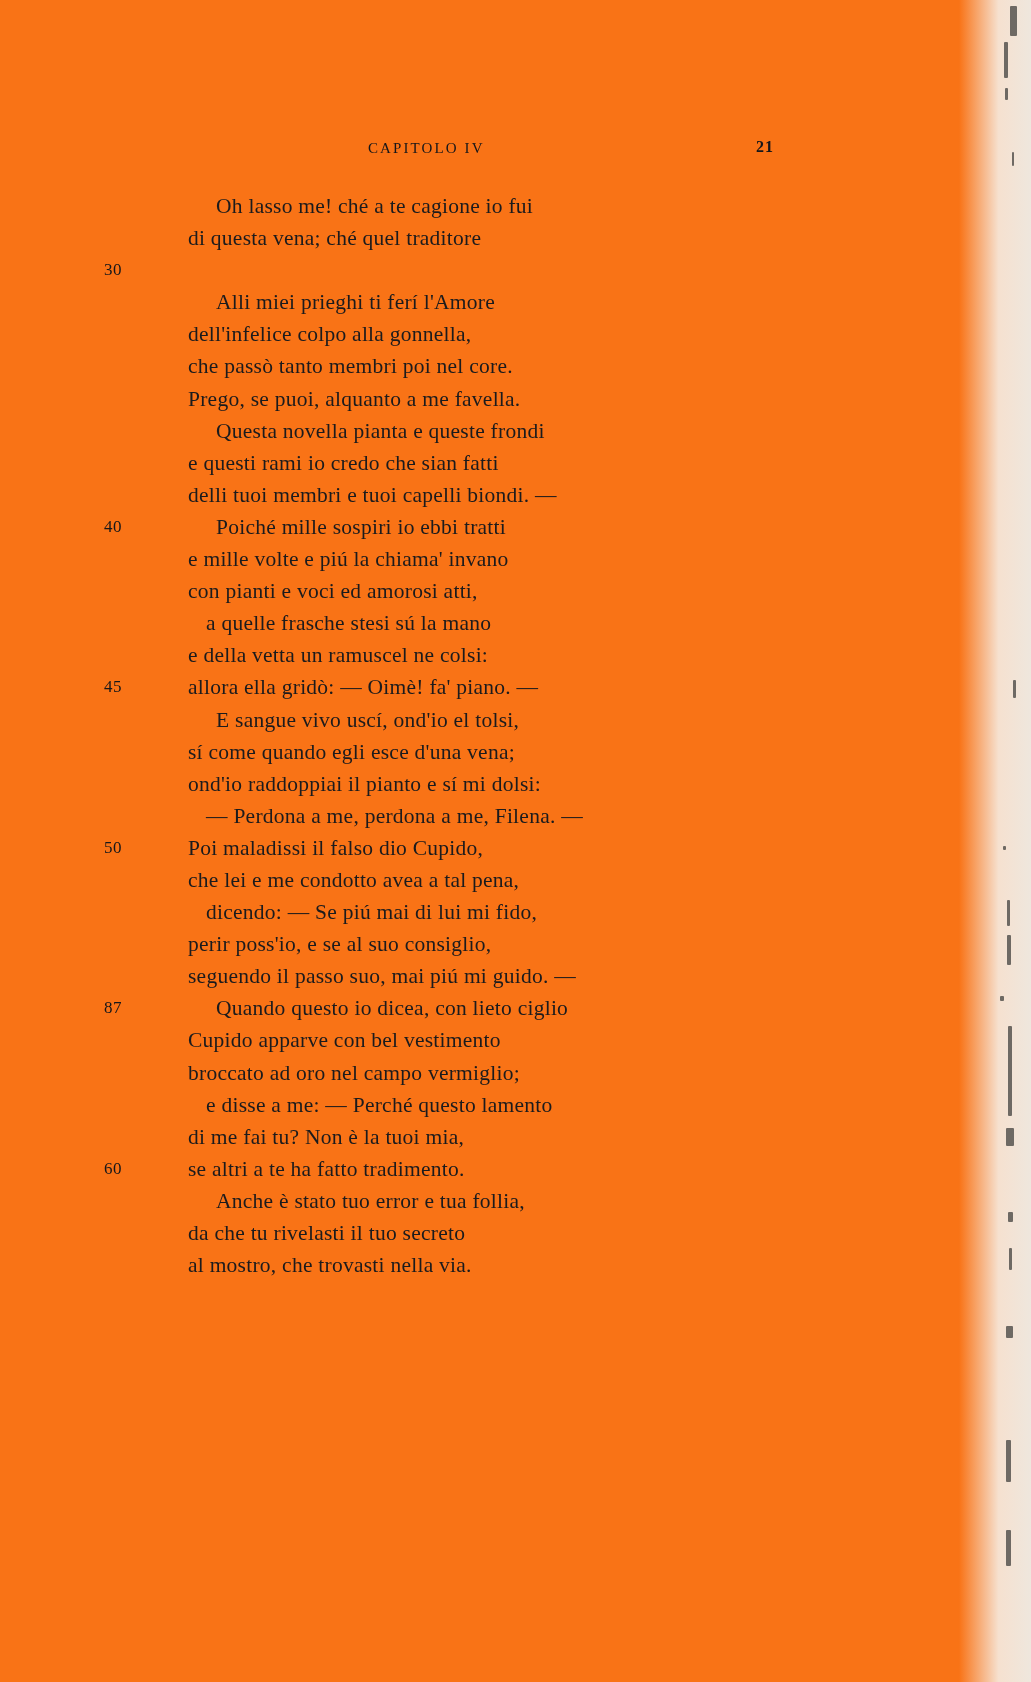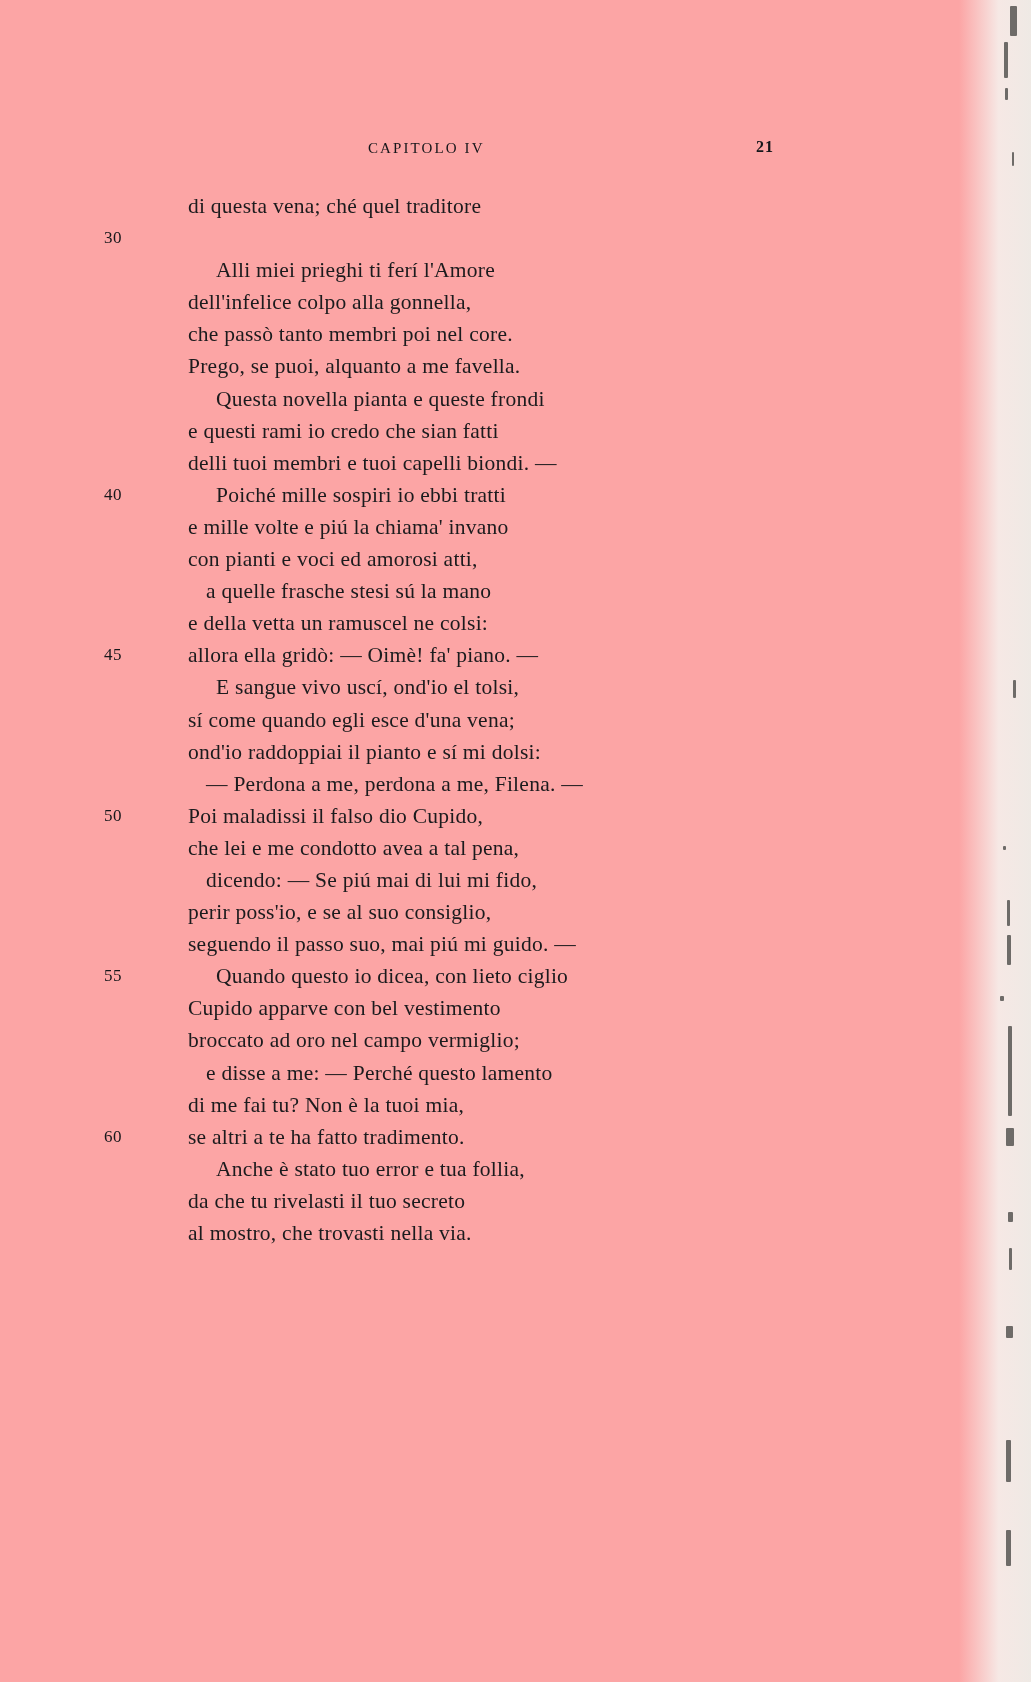--- a/index.html
+++ b/index.html
@@ -12,21 +12,21 @@
     height: 1682px;
     position: relative;
     font-family: "Liberation Serif", serif;
     color: #1a1a1a;
     overflow: hidden;
   }
 
   .page {
     position: absolute;
     inset: 0;
-    background: #fca5a5;
+    background: #f97316;
   }
 
   
   .scan-edge {
     position: absolute;
     top: 0;
     right: 0;
     width: 72px;
     height: 100%;
     background:
@@ -125,20 +125,21 @@
   <div class="scan-speck" style="left:1006px; top:1326px;width:7px; height:12px;"></div>
   <div class="scan-speck" style="left:1006px; top:1440px;width:5px; height:42px;"></div>
   <div class="scan-speck" style="left:1006px; top:1530px;width:5px; height:36px;"></div>
 
   <div class="header">
     <div class="running-head">CAPITOLO IV</div>
     <div class="folio">21</div>
   </div>
 
   <div class="poem" id="poem">
+      <div class="line"><span class="txt ind">Oh lasso me! ché a te cagione io fui</span></div>
       <div class="line"><span class="txt">di questa vena; ché quel traditore</span></div>
       <div class="line"><span class="num">30</span></div>
       <div class="line"><span class="txt ind">Alli miei prieghi ti ferí l'Amore</span></div>
       <div class="line"><span class="txt">dell'infelice colpo alla gonnella,</span></div>
       <div class="line"><span class="txt">che passò tanto membri poi nel core.</span></div>
       <div class="line"><span class="txt">Prego, se puoi, alquanto a me favella.</span></div>
       <div class="line"><span class="txt ind">Questa novella pianta e queste frondi</span></div>
       <div class="line"><span class="txt">e questi rami io credo che sian fatti</span></div>
       <div class="line"><span class="txt">delli tuoi membri e tuoi capelli biondi. —</span></div>
       <div class="line"><span class="num">40</span><span class="txt ind">Poiché mille sospiri io ebbi tratti</span></div>
@@ -149,21 +150,21 @@
       <div class="line"><span class="num">45</span><span class="txt">allora ella gridò: — Oimè! fa' piano. —</span></div>
       <div class="line"><span class="txt ind">E sangue vivo uscí, ond'io el tolsi,</span></div>
       <div class="line"><span class="txt">sí come quando egli esce d'una vena;</span></div>
       <div class="line"><span class="txt">ond'io raddoppiai il pianto e sí mi dolsi:</span></div>
       <div class="line"><span class="txt ind2">— Perdona a me, perdona a me, Filena. —</span></div>
       <div class="line"><span class="num">50</span><span class="txt">Poi maladissi il falso dio Cupido,</span></div>
       <div class="line"><span class="txt">che lei e me condotto avea a tal pena,</span></div>
       <div class="line"><span class="txt ind2">dicendo: — Se piú mai di lui mi fido,</span></div>
       <div class="line"><span class="txt">perir poss'io, e se al suo consiglio,</span></div>
       <div class="line"><span class="txt">seguendo il passo suo, mai piú mi guido. —</span></div>
-      <div class="line"><span class="num">55</span><span class="txt ind">Quando questo io dicea, con lieto ciglio</span></div>
+      <div class="line"><span class="num">87</span><span class="txt ind">Quando questo io dicea, con lieto ciglio</span></div>
       <div class="line"><span class="txt">Cupido apparve con bel vestimento</span></div>
       <div class="line"><span class="txt">broccato ad oro nel campo vermiglio;</span></div>
       <div class="line"><span class="txt ind2">e disse a me: — Perché questo lamento</span></div>
       <div class="line"><span class="txt">di me fai tu? Non è la tuoi mia,</span></div>
       <div class="line"><span class="num">60</span><span class="txt">se altri a te ha fatto tradimento.</span></div>
       <div class="line"><span class="txt ind">Anche è stato tuo error e tua follia,</span></div>
       <div class="line"><span class="txt">da che tu rivelasti il tuo secreto</span></div>
       <div class="line"><span class="txt">al mostro, che trovasti nella via.</span></div>
     </div>
 

